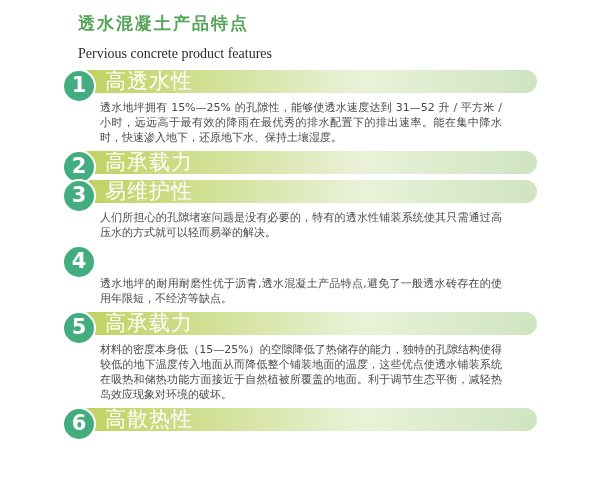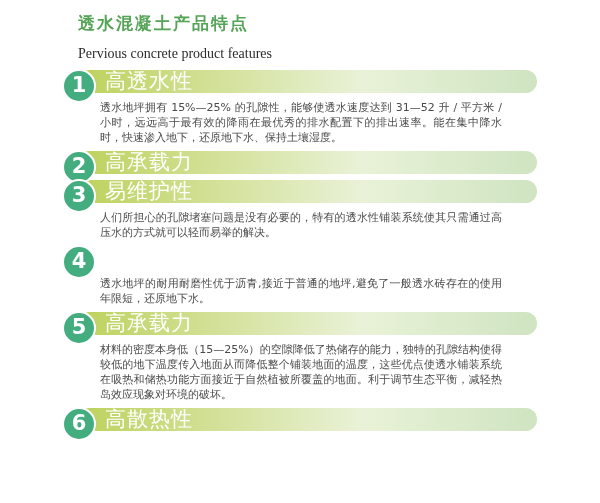--- a/index.html
+++ b/index.html
@@ -149,21 +149,21 @@
     </div>
     <p class="feature-body">人们所担心的孔隙堵塞问题是没有必要的，特有的透水性铺装系统使其只需通过高压水的方式就可以轻而易举的解决。</p>
   </section>
 
   <section class="feature">
     <div class="feature-header">
       <div class="num-circle">
         <span>4</span>
       </div>
     </div>
-    <p class="feature-body">透水地坪的耐用耐磨性优于沥青,接近于普通的地坪,避免了一般透水砖存在的使用年限短，还原地下水。</p>
+    <p class="feature-body">透水地坪的耐用耐磨性优于沥青,透水混凝土产品特点,避免了一般透水砖存在的使用年限短，不经济等缺点。</p>
   </section>
 
   <section class="feature">
     <div class="feature-header">
       <div class="bar">
         <span class="bar-title">高承载力</span>
       </div>
       <div class="num-circle">
         <span>5</span>
       </div>

